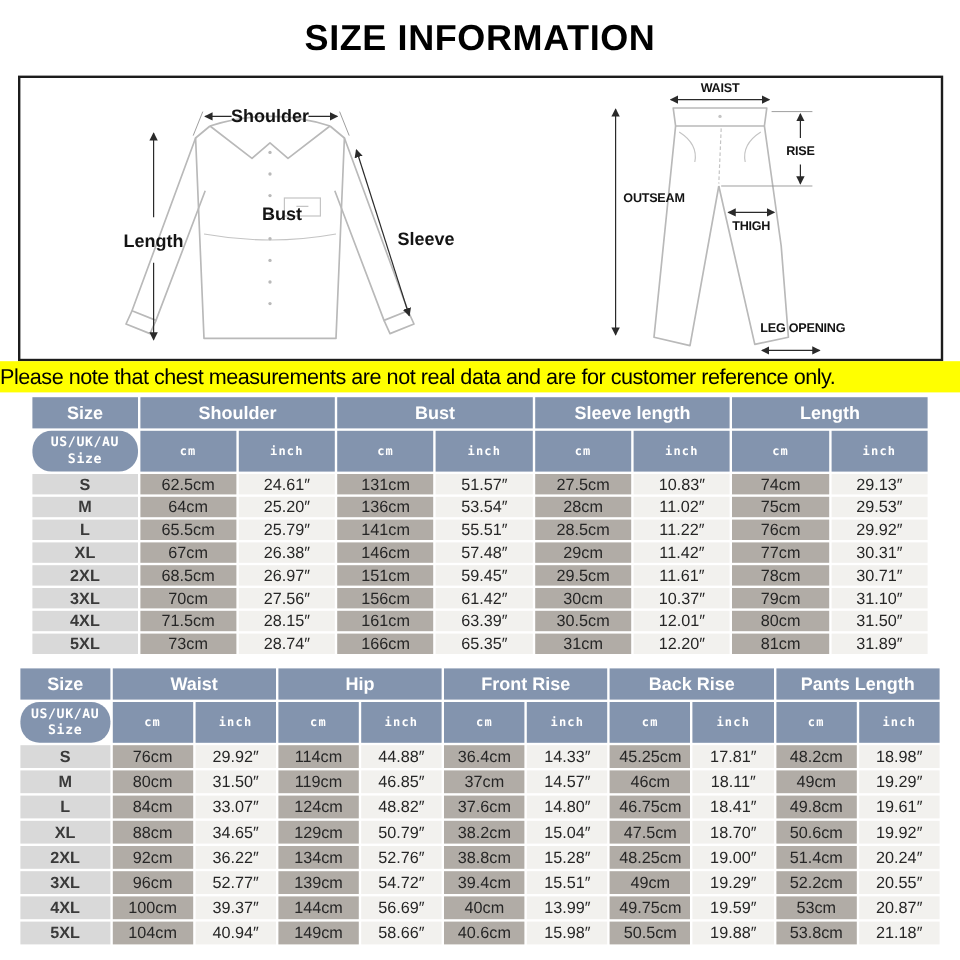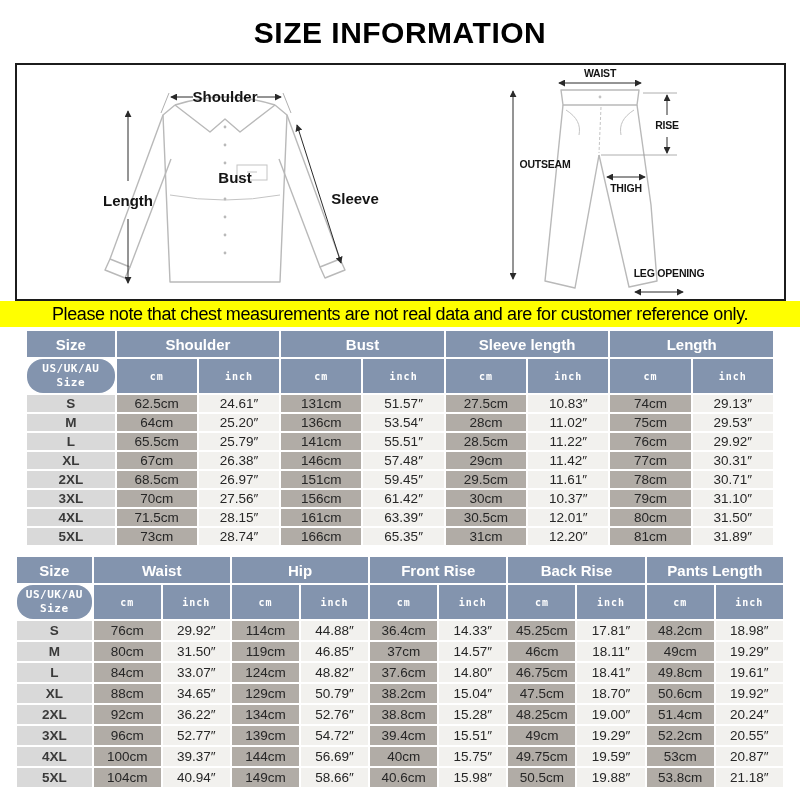--- a/index.html
+++ b/index.html
@@ -13,21 +13,21 @@
   .pants-svg{position:absolute;right:4px;top:0;}
   .diagram-box svg text{font-family:"Liberation Sans",sans-serif;font-weight:bold;fill:#141414;}
   .lbl-lg{font-size:15px;}
   .lbl-sm{font-size:10.5px;letter-spacing:-.2px;}
   .garment{fill:none;stroke:#b9b9b9;stroke-width:1.4;stroke-linejoin:round;}
   .garment-thin{fill:none;stroke:#c4c4c4;stroke-width:1;}
   .meas{fill:none;stroke:#2a2a2a;stroke-width:1;}
   .ref{fill:none;stroke:#9a9a9a;stroke-width:.8;}
   .note{position:absolute;left:0;top:301px;width:800px;height:26px;line-height:26px;
         background:var(--note-bg,#ffff00);color:var(--note-text,#000);
-        font-size:18px;letter-spacing:-0.4px;white-space:nowrap;text-align:center;}
+        font-size:18px;letter-spacing:-0.4px;white-space:nowrap;}
   table.sizes{position:absolute;border-collapse:separate;border-spacing:2px;
               table-layout:fixed;}
   .t1{left:25px;top:329px;width:750px;}
   .t2{left:15px;top:555px;width:770px;}
   table.sizes th,table.sizes td{padding:0;text-align:center;vertical-align:middle;overflow:hidden;}
   .gh{background:var(--header-bg,#8394ae);color:var(--header-text,#fff);
       font-size:15px;font-weight:bold;height:26px;}
   .uh{background:var(--header-bg,#8394ae);color:var(--header-text,#fff);
       font-family:"DejaVu Sans Mono",monospace;font-size:10px;font-weight:bold;
       letter-spacing:1px;height:34px;}
@@ -366,21 +366,21 @@
           <td class="cm-cell">52.2cm</td>
           <td class="inch-cell">20.55″</td>
         </tr>
         <tr>
           <td class="size-cell">4XL</td>
           <td class="cm-cell">100cm</td>
           <td class="inch-cell">39.37″</td>
           <td class="cm-cell">144cm</td>
           <td class="inch-cell">56.69″</td>
           <td class="cm-cell">40cm</td>
-          <td class="inch-cell">15.75″</td>
+          <td class="inch-cell">13.99″</td>
           <td class="cm-cell">49.75cm</td>
           <td class="inch-cell">19.59″</td>
           <td class="cm-cell">53cm</td>
           <td class="inch-cell">20.87″</td>
         </tr>
         <tr>
           <td class="size-cell">5XL</td>
           <td class="cm-cell">104cm</td>
           <td class="inch-cell">40.94″</td>
           <td class="cm-cell">149cm</td>

